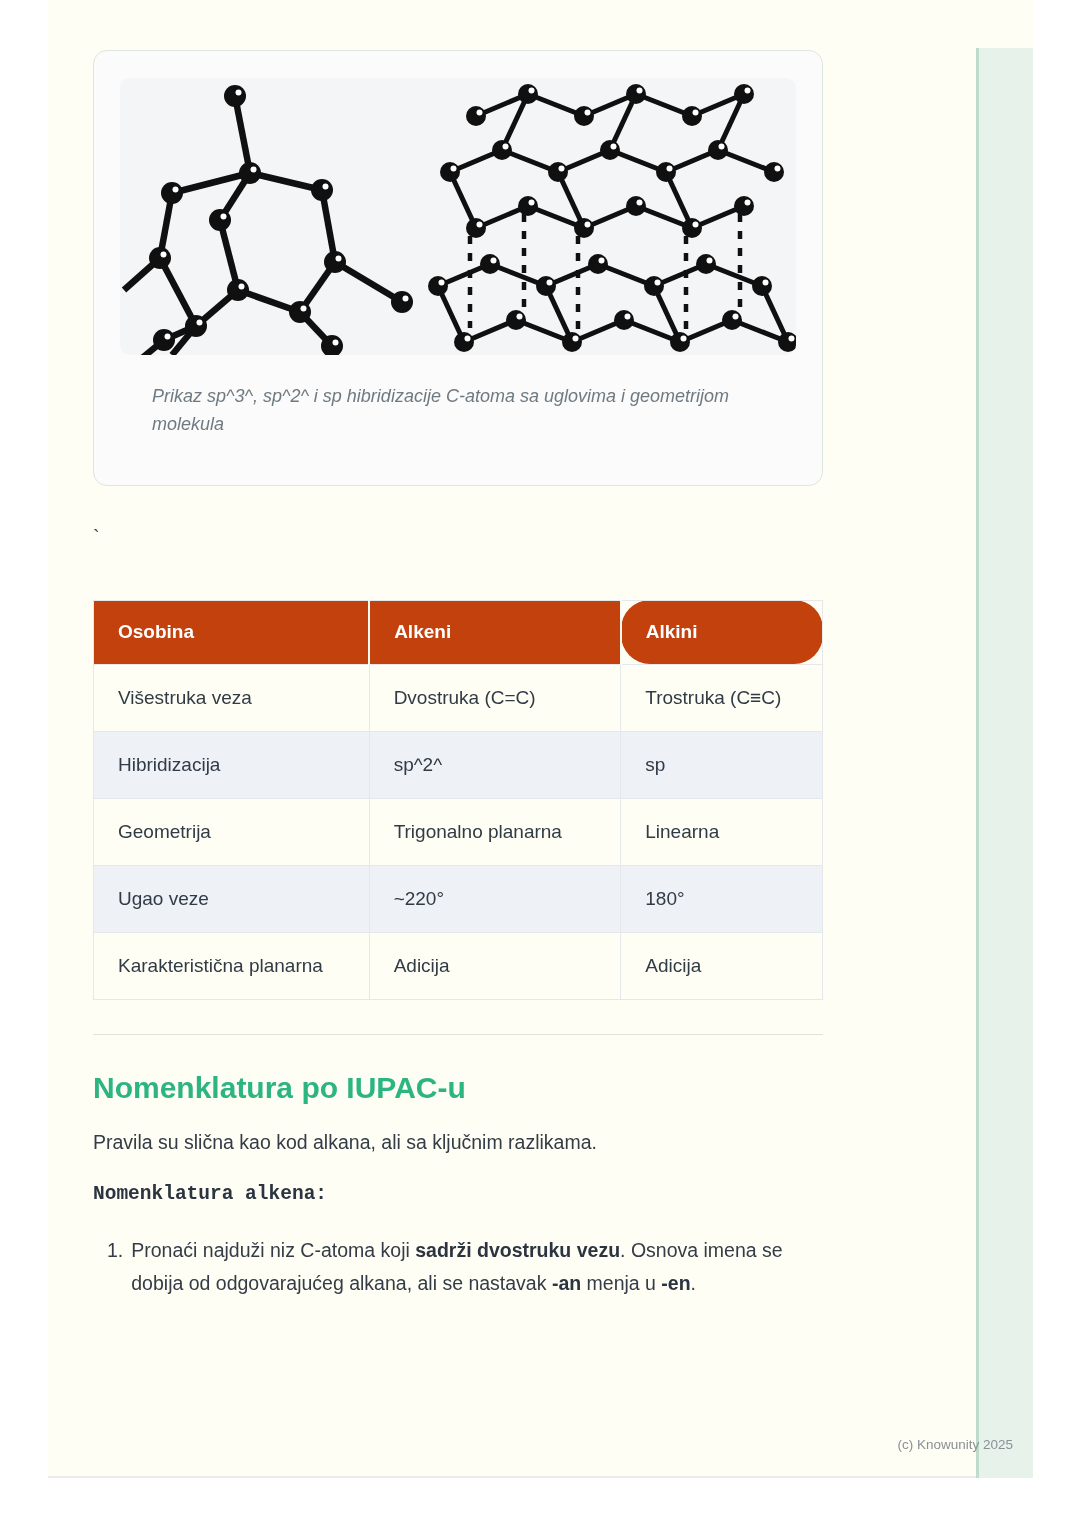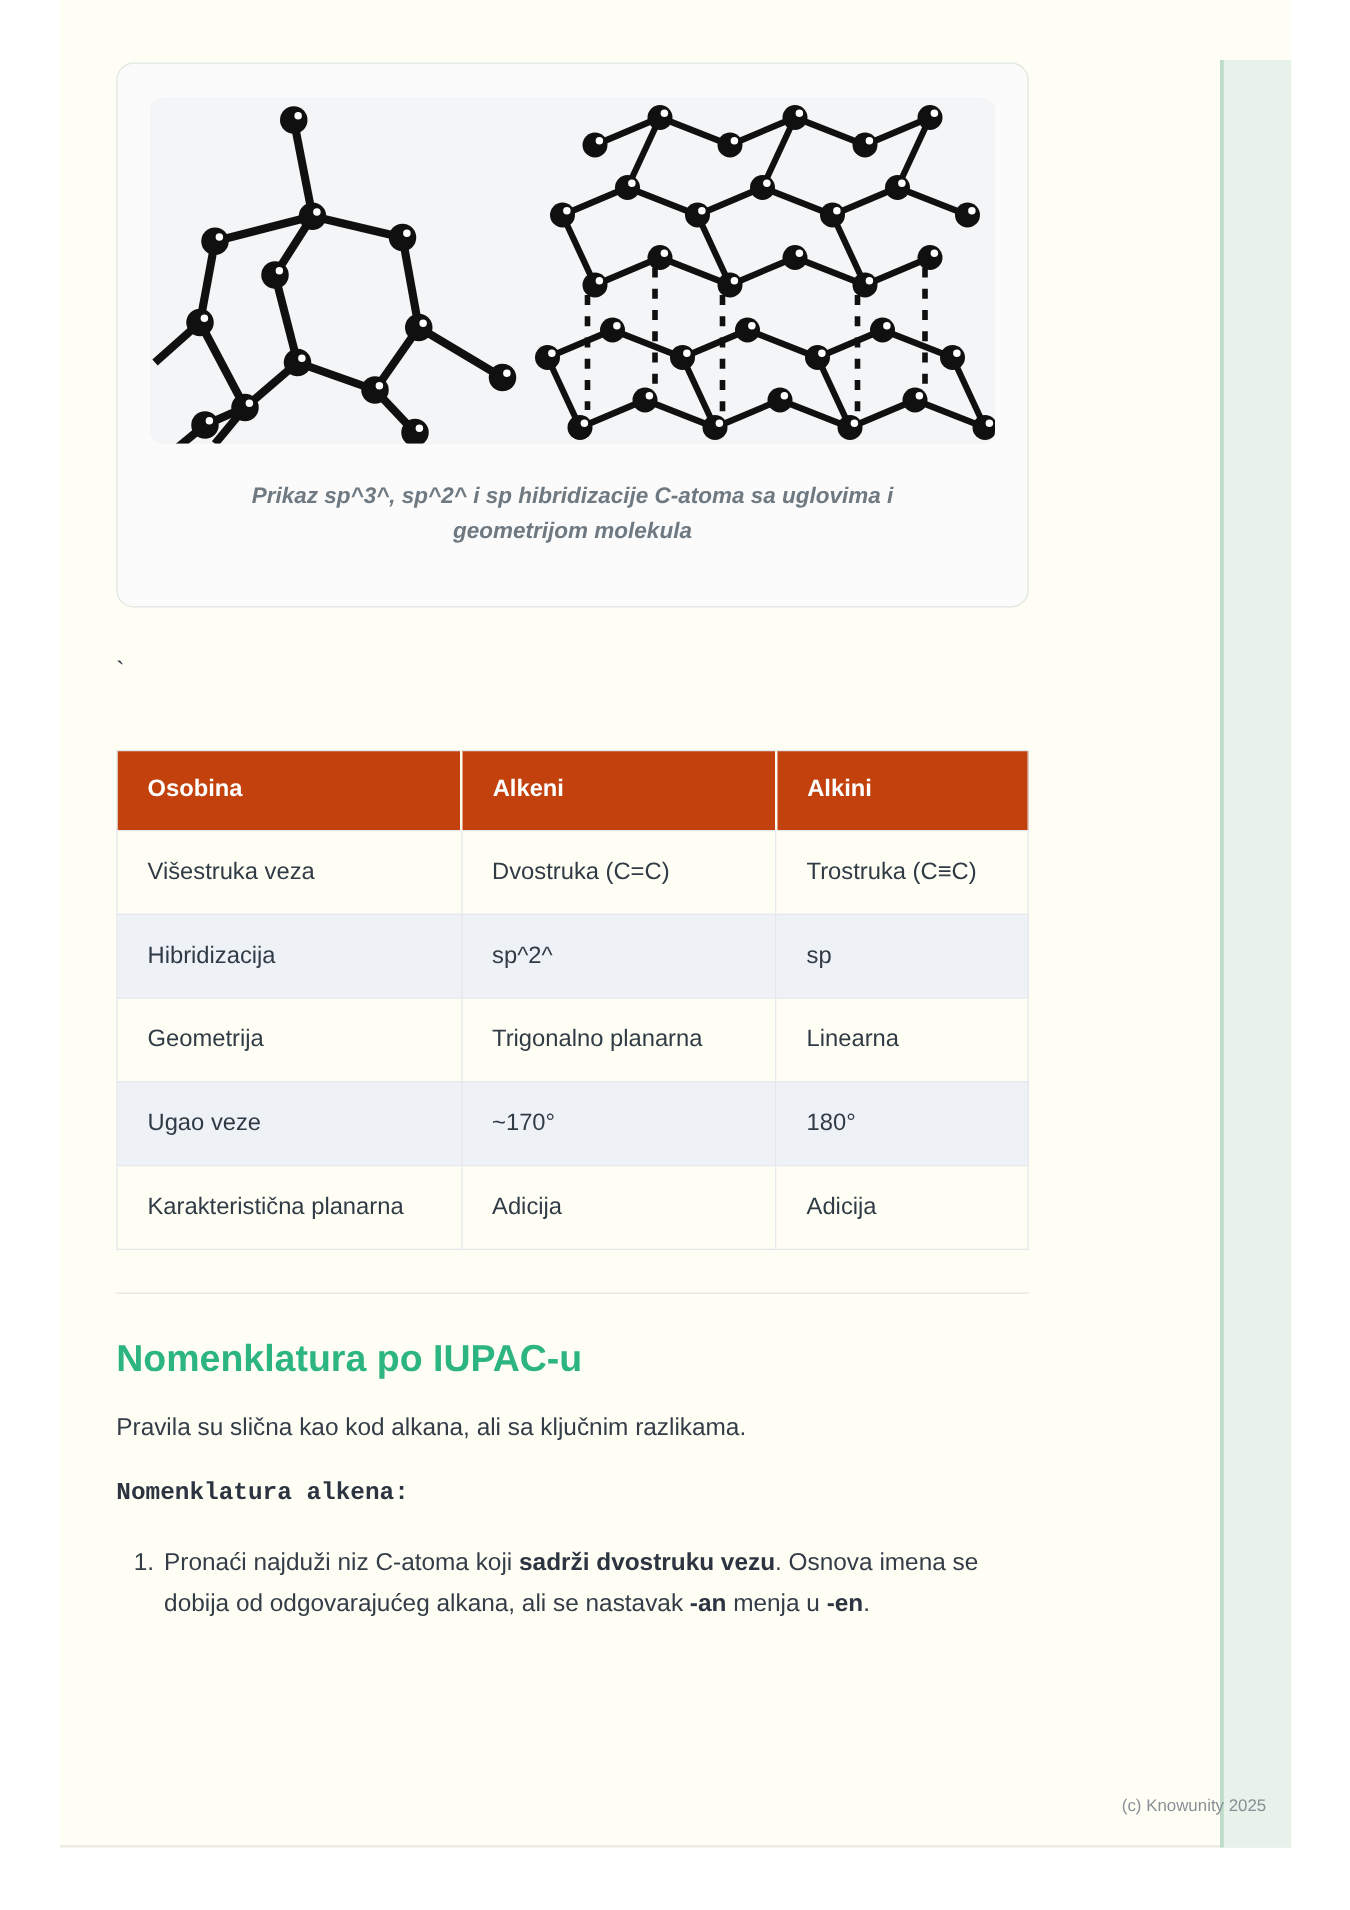--- a/index.html
+++ b/index.html
@@ -28,38 +28,38 @@
     background:#FAFBFA; border:1px solid #DEE6E0; border-radius:14px;
     padding:27px 26px 46px 26px;
   }
   .figure-img {
     width:676px; height:277px; background:#F4F5F6; border-radius:10px;
     overflow:hidden;
   }
   .figure-img svg { display:block; }
   .figure-caption {
     margin:28px auto 0 auto; max-width:612px;
-    text-align:center; font-style:italic;
-    color:#6F7982; font-size:18px; line-height:1.55;font-weight:bold;
+    font-style:italic;
+    color:#6F7982; font-size:18px; line-height:1.55;
   }
 
   .backtick { margin-top:40px; height:24px; font-size:20px; color:#3a4450; }
 
   
   table.cmp {
     margin-top:50px; width:730px; border-collapse:collapse;
     font-size:19px; color:#303B46;
     border:1px solid #E4E7EB;
   }
   table.cmp thead th {
     background:#c2410c; color:#ffffff; font-weight:bold; text-align:left;
     height:64px; padding:0 8px 0 24px;
     border-right:2px solid #FBFBF2;
   }
-  table.cmp thead th:last-child { border-right:none; }
+  table.cmp thead th:last-child { border-right:none;border-radius:29px; }
   table.cmp tbody td {
     height:67px; padding:0 8px 0 24px;
     border:1px solid #E4E7EB; vertical-align:middle;
   }
   table.cmp tbody tr:nth-child(even) { background:#EEF1F6; }
   .col-a { width:276px; } .col-b { width:252px; } .col-c { width:202px; }
   .strike { text-decoration:line-through; color:#5E6B7A; }
 
   hr.divider {
     margin:34px 0 0 0; border:none; border-top:1px solid #E3E3DA; width:730px;
@@ -366,21 +366,21 @@
             <td><span>sp^2^</span></td>
             <td><span>sp</span></td>
           </tr>
           <tr>
             <td><span>Geometrija</span></td>
             <td><span>Trigonalno planarna</span></td>
             <td><span>Linearna</span></td>
           </tr>
           <tr>
             <td><span>Ugao veze</span></td>
-            <td><span>~170°</span></td>
+            <td><span>~220°</span></td>
             <td><span>180°</span></td>
           </tr>
           <tr>
             <td><span>Karakteristična planarna</span></td>
             <td><span>Adicija</span></td>
             <td><span>Adicija</span></td>
           </tr>
         </tbody>
     </table>
 

